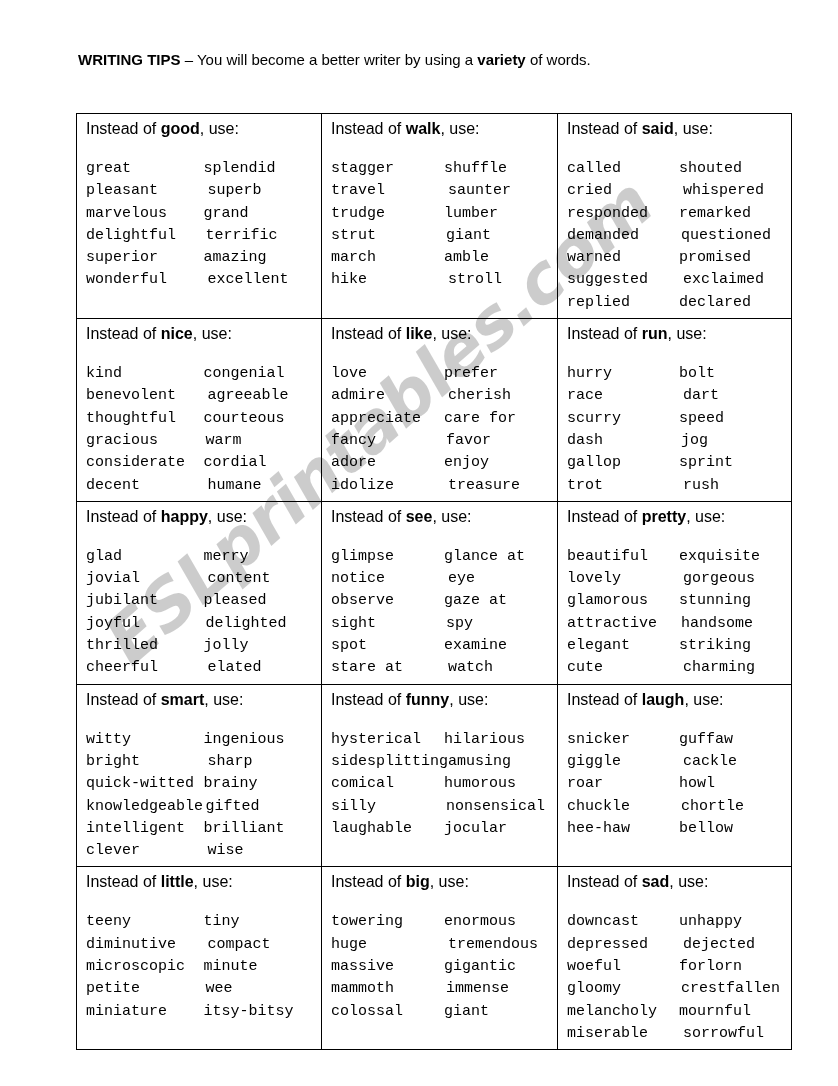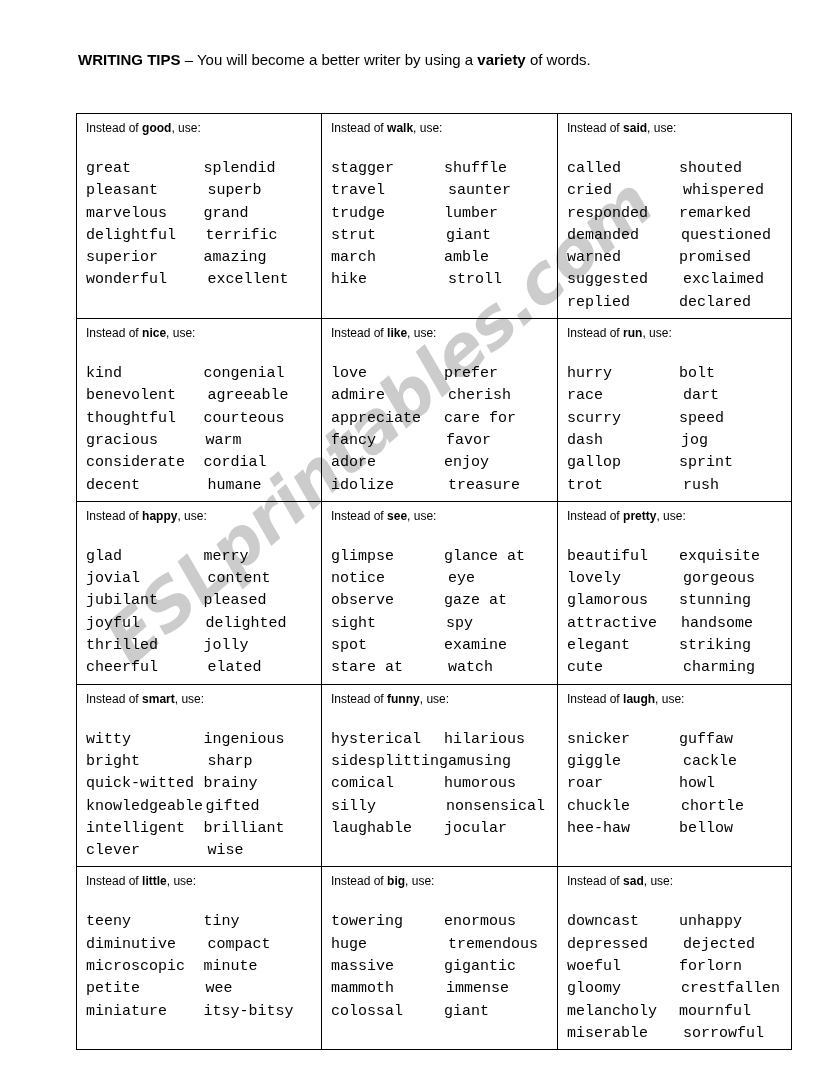--- a/index.html
+++ b/index.html
@@ -73,21 +73,21 @@
     border: 1px solid #000000;
     vertical-align: top;
     padding: 5px 0 4px 0;
     background: transparent;
   }
   #tips-table td.col0 { width: 244px; }
   #tips-table td.col1 { width: 235px; }
   #tips-table td.col2 { width: 233px; }
 
   .cell-title {
-    font-size: 12px;
+    font-size: 16px;
     line-height: 19px;
     padding: 0 0 0 9px;
     white-space: nowrap;
   }
   .cell-title b { font-weight: bold; }
 
   .pair-list {
     margin-top: 20px;
     font-family: Liberation Mono, monospace;
   }

